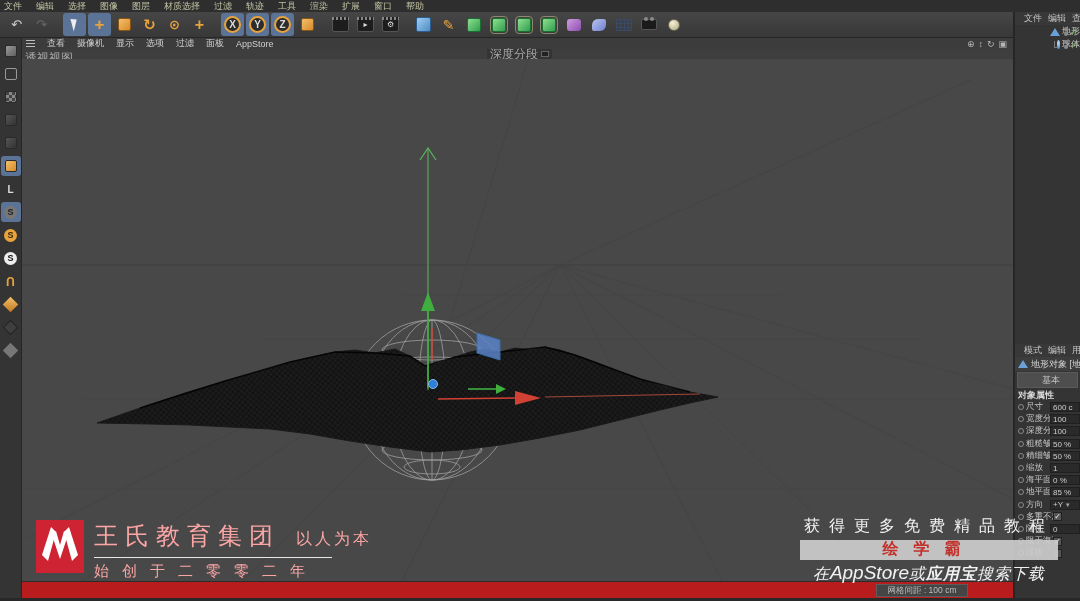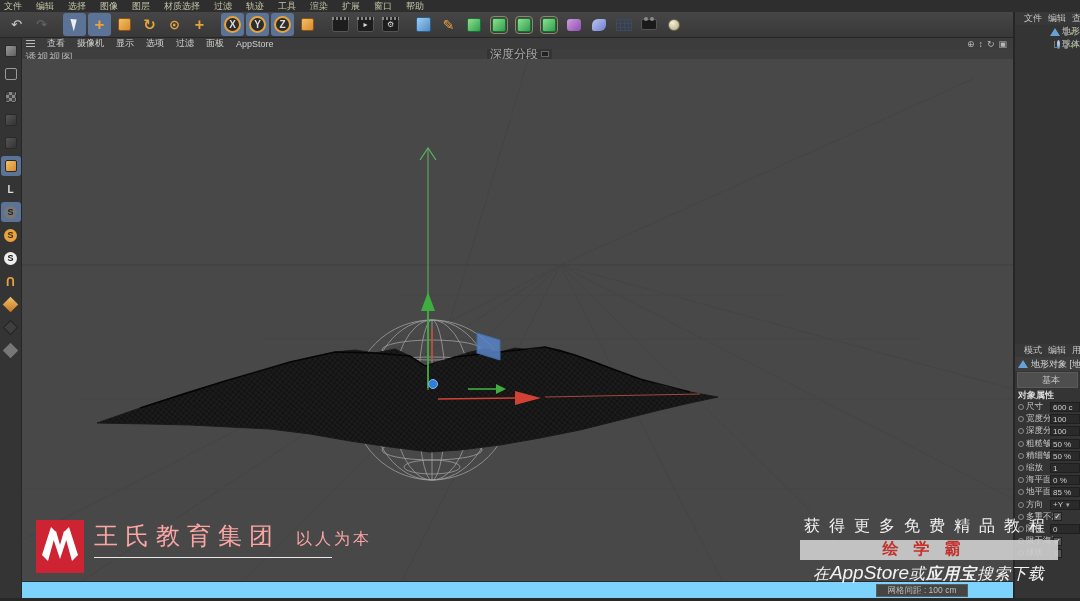--- a/index.html
+++ b/index.html
@@ -73,21 +73,21 @@
     display:flex; align-items:center; gap:12px; font-size:9px; color:#cfcfcf; padding-left:4px; }
   .vp-menubar .vicons { margin-left:auto; display:flex; gap:4px; margin-right:6px; color:#b5b5b5; font-size:9px; }
   .hamburger { width:9px; height:7px; background:repeating-linear-gradient(#bbb 0 1px,transparent 1px 3px); }
   .vp-titlebar { position:absolute; left:0; top:11px; width:100%; height:10px; background:#3e3e3e;
     font-size:12px; color:#aaa; }
   .vp-viewlabel { position:absolute; left:3px; top:1px; }
   .vp-camlabel { position:absolute; left:465px; top:0px; background:#343434; padding:0 3px; height:10px;
     display:flex; align-items:center; gap:3px; color:#a8a8a8; }
   .cam-mini { width:8px; height:6px; background:#222; border:1px solid #666; }
   .vp-canvas { position:absolute; left:0; top:21px; width:991px; height:522px; background:#484848; }
-  .vp-status { position:absolute; left:0; top:543px; width:100%; height:17px; background:#7dd3fc;
+  .vp-status { position:absolute; left:0; top:543px; width:100%; height:17px; background:#b91c1c;
     border-top:1px solid #2c2c2c;text-align:center; }
   .grid-box { position:absolute; right:45px; top:2px; width:92px; height:13px; background:#454545;
     border:1px solid #5c5c5c; font-size:8.5px; color:#bdbdbd; display:flex; align-items:center; justify-content:center; }
   .bottom-strip { position:absolute; left:0; top:598px; width:1080px; height:3px; background:#282828; }
 
   
   .rightpanel { position:absolute; left:1013px; top:12px; width:67px; height:589px;
     background:#343434; border-left:2px solid #262626; overflow:hidden; font-size:9px; color:#c6c6c6; }
   .pm-menu { display:flex; align-items:center; gap:6px; height:13px; padding-left:3px; background:#383838; white-space:nowrap; }
   .om-row { display:flex; align-items:center; height:13px; white-space:nowrap; position:relative;margin-left:33px; }
@@ -524,20 +524,21 @@
         <polygon points="12,10 20,34 28,10 24,6 20,20 16,6" fill="#fff"></polygon>
         <polygon points="38,30 29,2 24,7 32,36" fill="#fff"></polygon>
       </svg>
     </div>
     <div class="wm-ltext">
       <div class="wm-title-row">
         <span class="wm-company">王氏教育集团</span>
         <span class="wm-slogan">以人为本</span>
       </div>
       <div class="wm-divider"></div>
+      <div class="wm-founded">始创于二零零二年</div>
     </div>
   </div>
 
   <div class="wm-right">
     <div class="wm-r1">获得更多免费精品教程</div>
     <div class="wm-bar">
       <span class="wm-brand">绘学霸</span>
     </div>
     <div class="wm-r3">
       <span>在</span><span class="latin">AppStore</span><span>或</span><span class="bold">应用宝</span><span>搜索下载</span>

